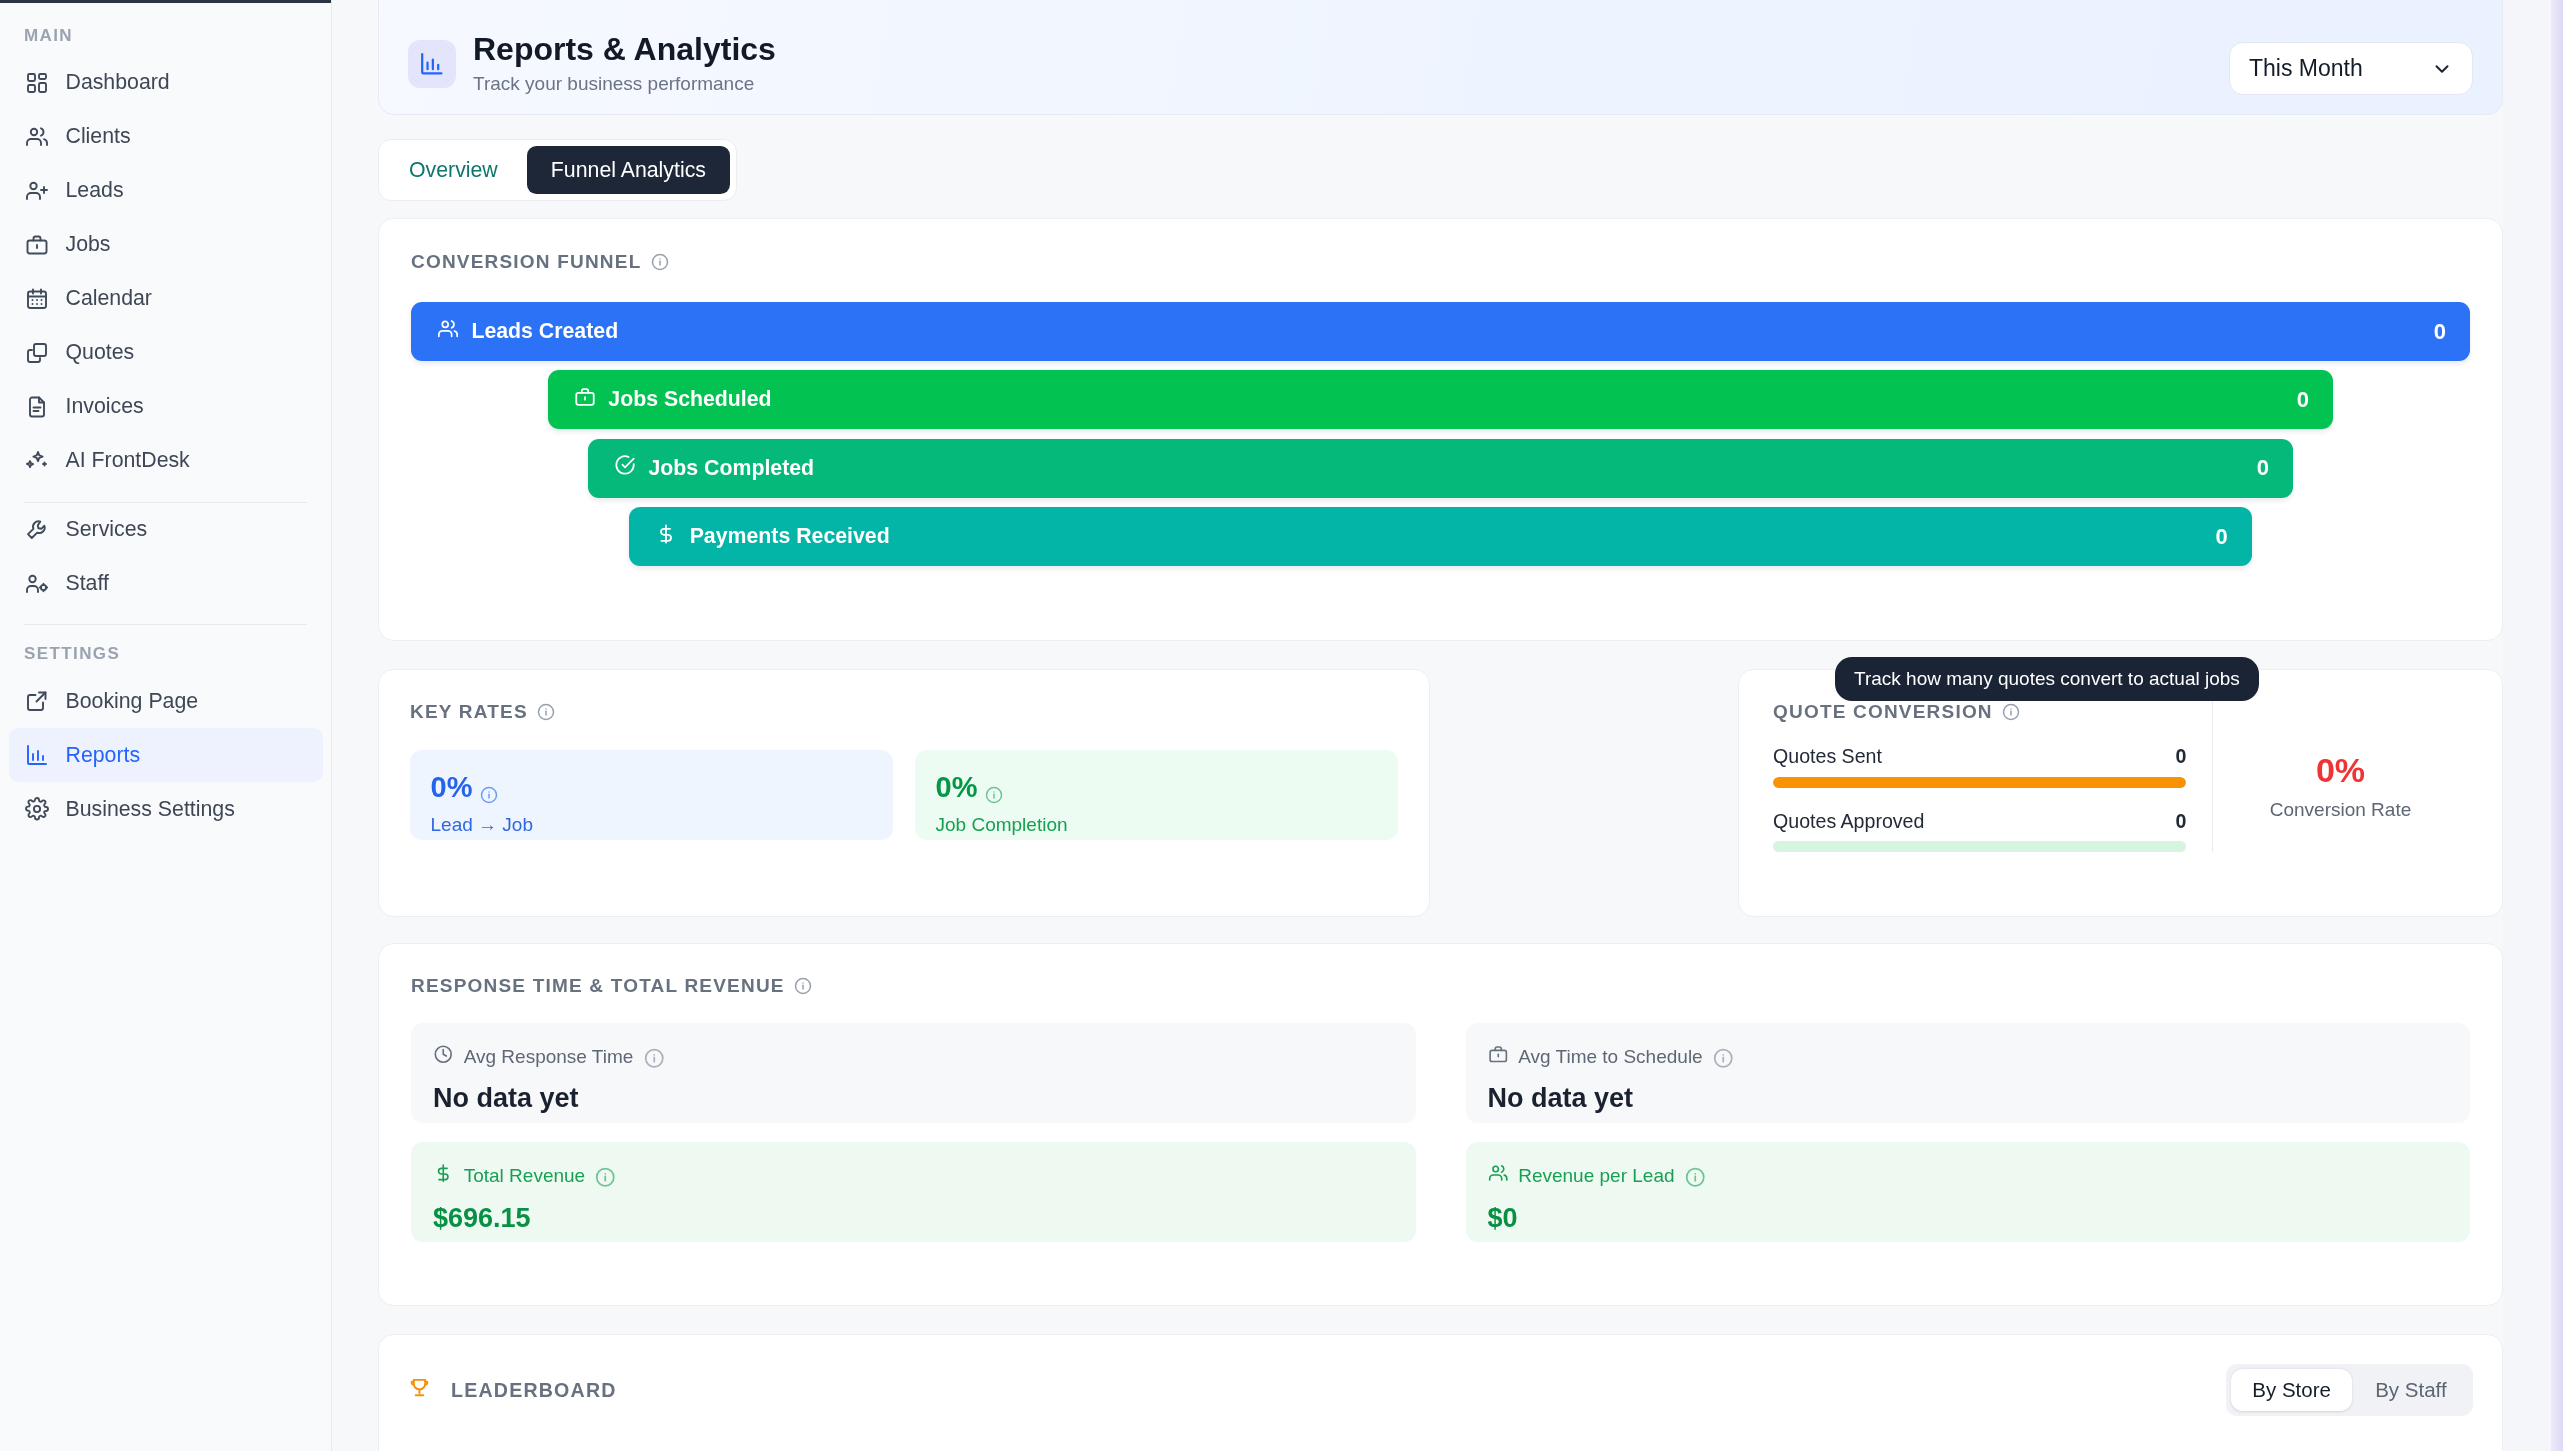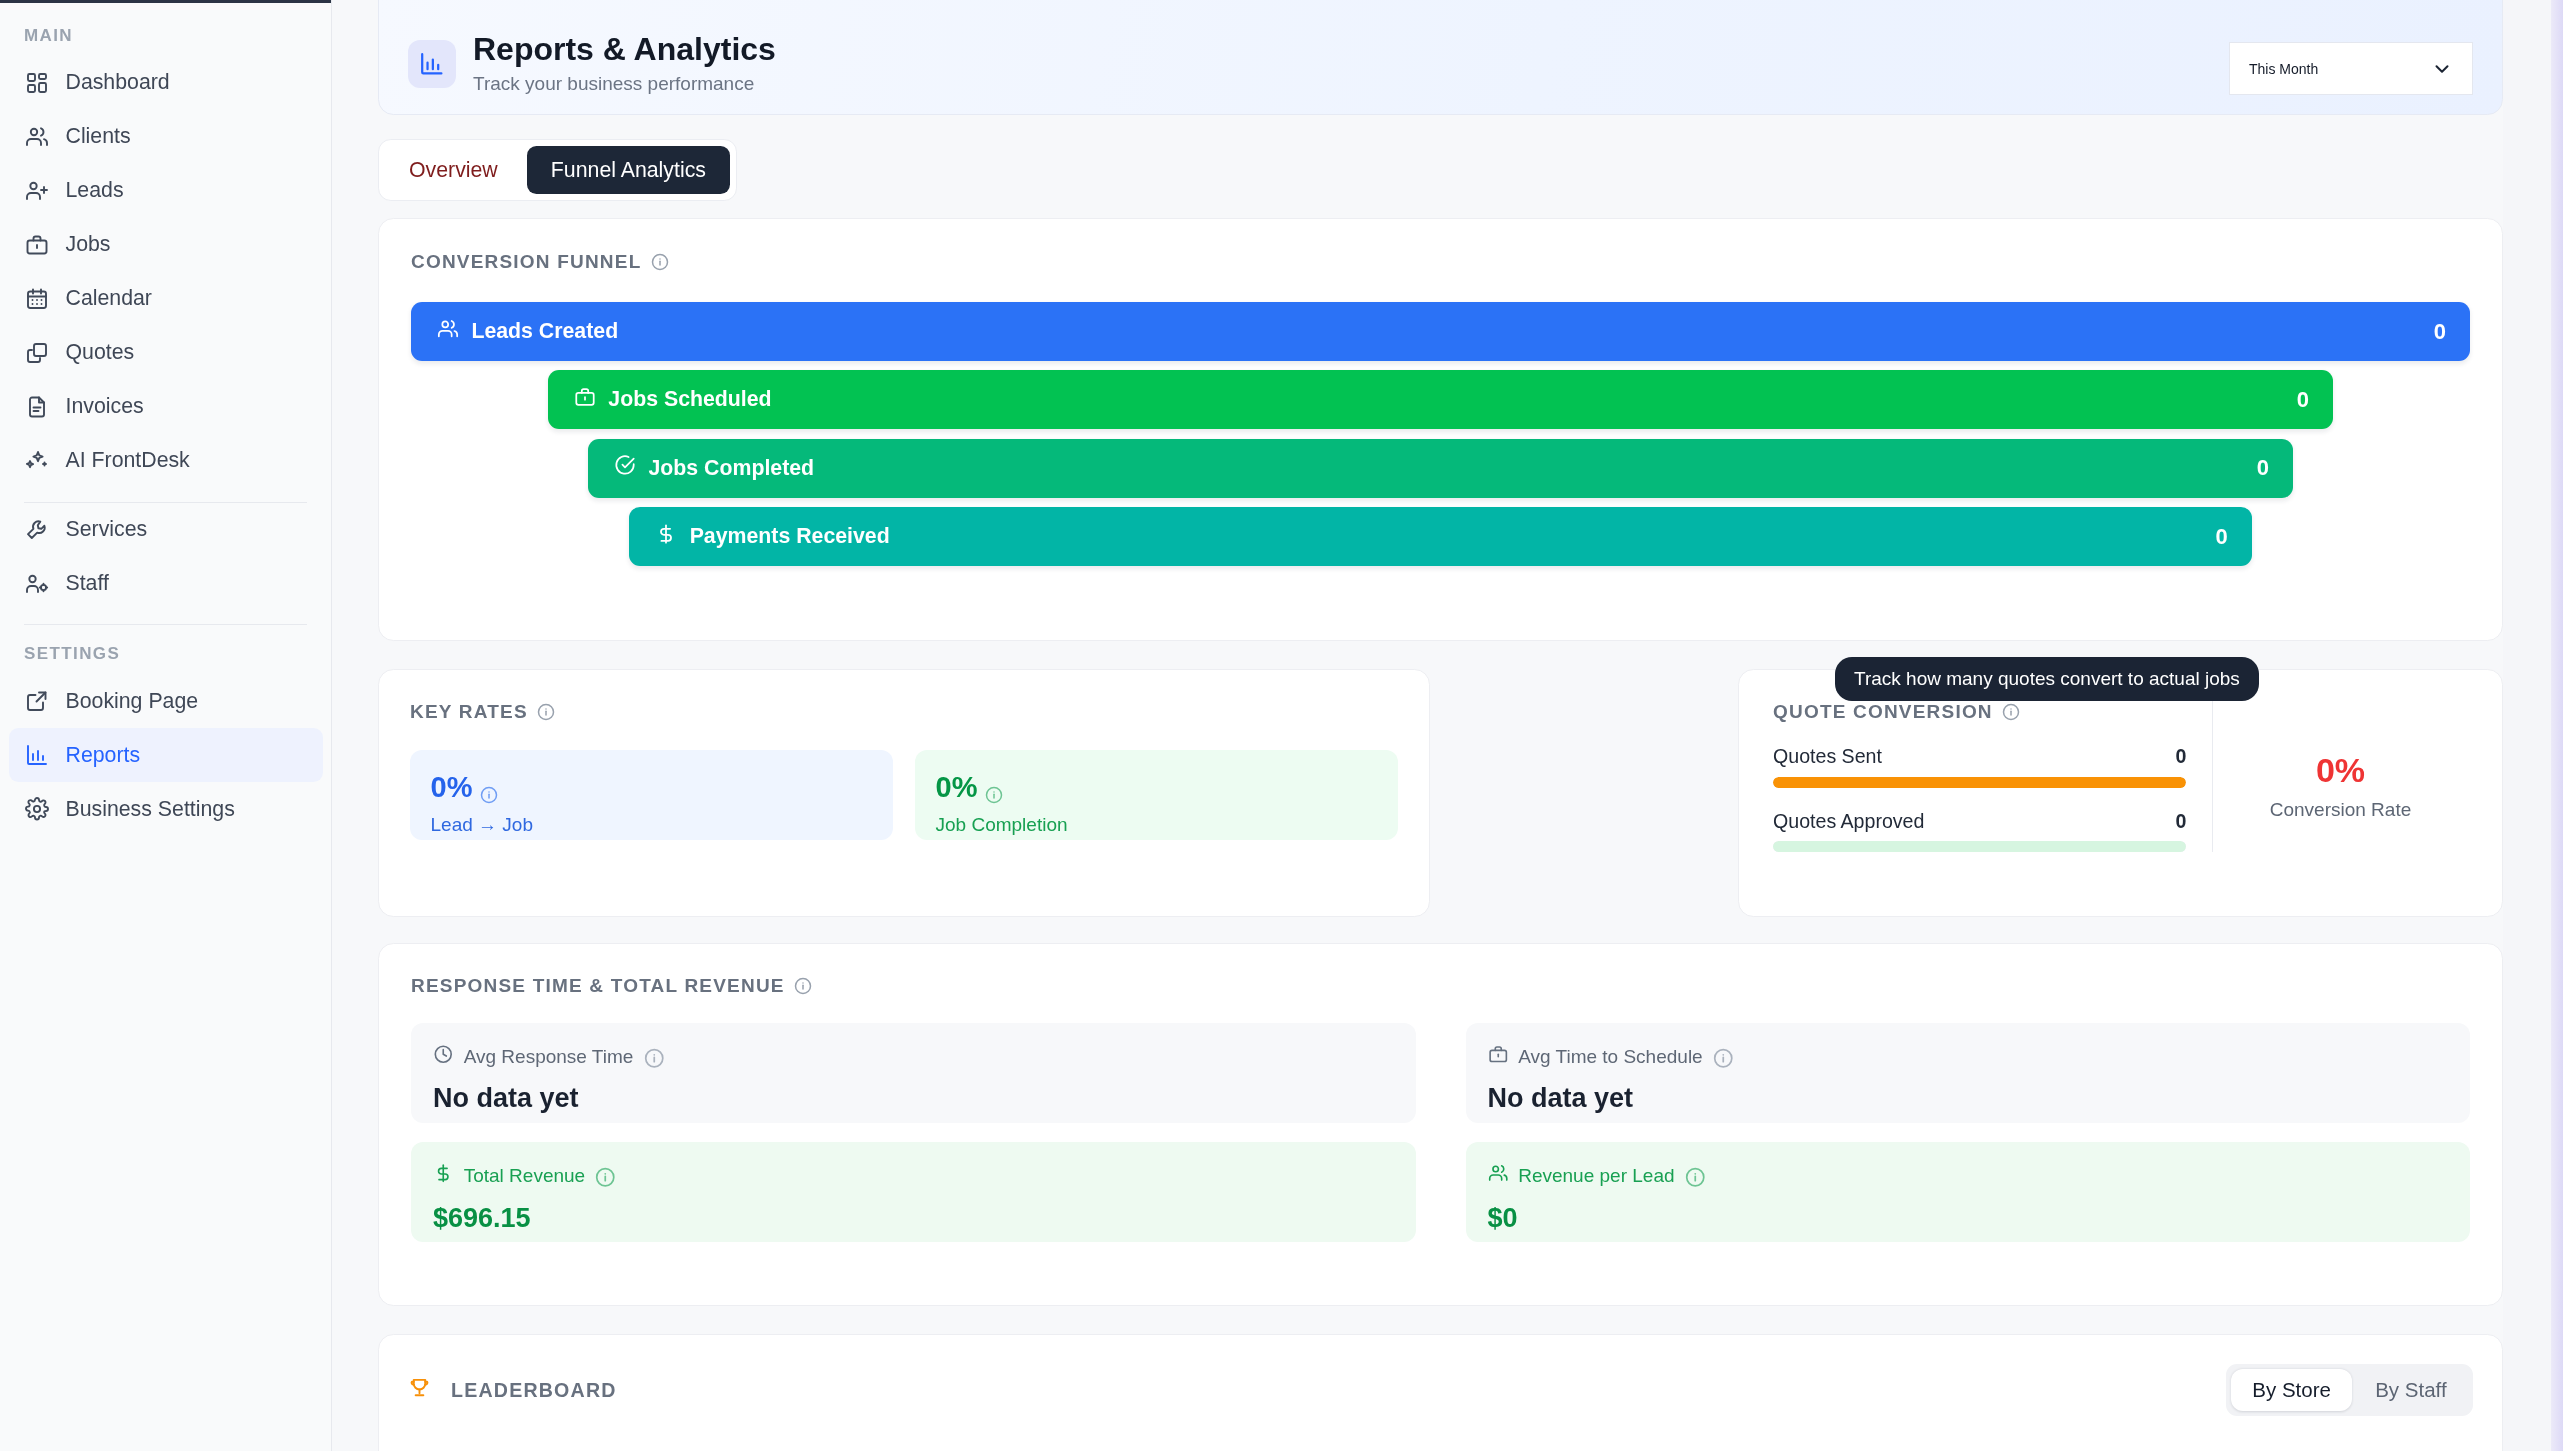--- a/index.html
+++ b/index.html
@@ -64,35 +64,35 @@
   .header-left { display: flex; align-items: center; gap: 17px; }
   .header-badge {
     width: 48px; height: 48px; border-radius: 12px; background: #e3e6fb;
     display: flex; align-items: center; justify-content: center;
   }
   .header-badge svg { width: 25.6px; height: 25.6px; }
   .header-title { font-size: 32px; font-weight: 700; color: #131a27; line-height: 1.06; }
   .header-sub { font-size: 19px; color: #6b7484; margin-top: 6px; }
   .select-box {
     margin-left: auto; width: 244px; height: 53px;
-    background: #ffffff; border: 0.9px solid #e4e7ef; border-radius: 0;
+    background: #ffffff; border: 0.9px solid #e4e7ef; border-radius: 14px;
     display: flex; align-items: center; padding: 0 19px;
-    font-size: 14px; color: #141b29; cursor: pointer;
+    font-size: 23px; color: #141b29; cursor: pointer;
   }
   .select-box .chev { margin-left: auto; width: 22px; height: 22px; }
 
   
   .tabs {
     position: absolute; left: 46px; top: 139px;
     background: #ffffff; border: 0.9px solid #ebedf2; border-radius: 12.8px;
     padding: 6px; display: inline-flex; gap: 5.1px;
   }
   .tab {
     padding: 0 24px; height: 48px; display: flex; align-items: center;
-    font-size: 21.3px; color: #7f1d1d; border-radius: 9.4px; cursor: pointer;
+    font-size: 21.3px; color: #0f766e; border-radius: 9.4px; cursor: pointer;
     white-space: nowrap;
   }
   .tab.active { background: #1d2737; color: #ffffff; }
 
   
   .card {
     position: absolute; background: #ffffff;
     border: 0.9px solid #edeef2; border-radius: 15.4px;
   }
   .sec-title {

